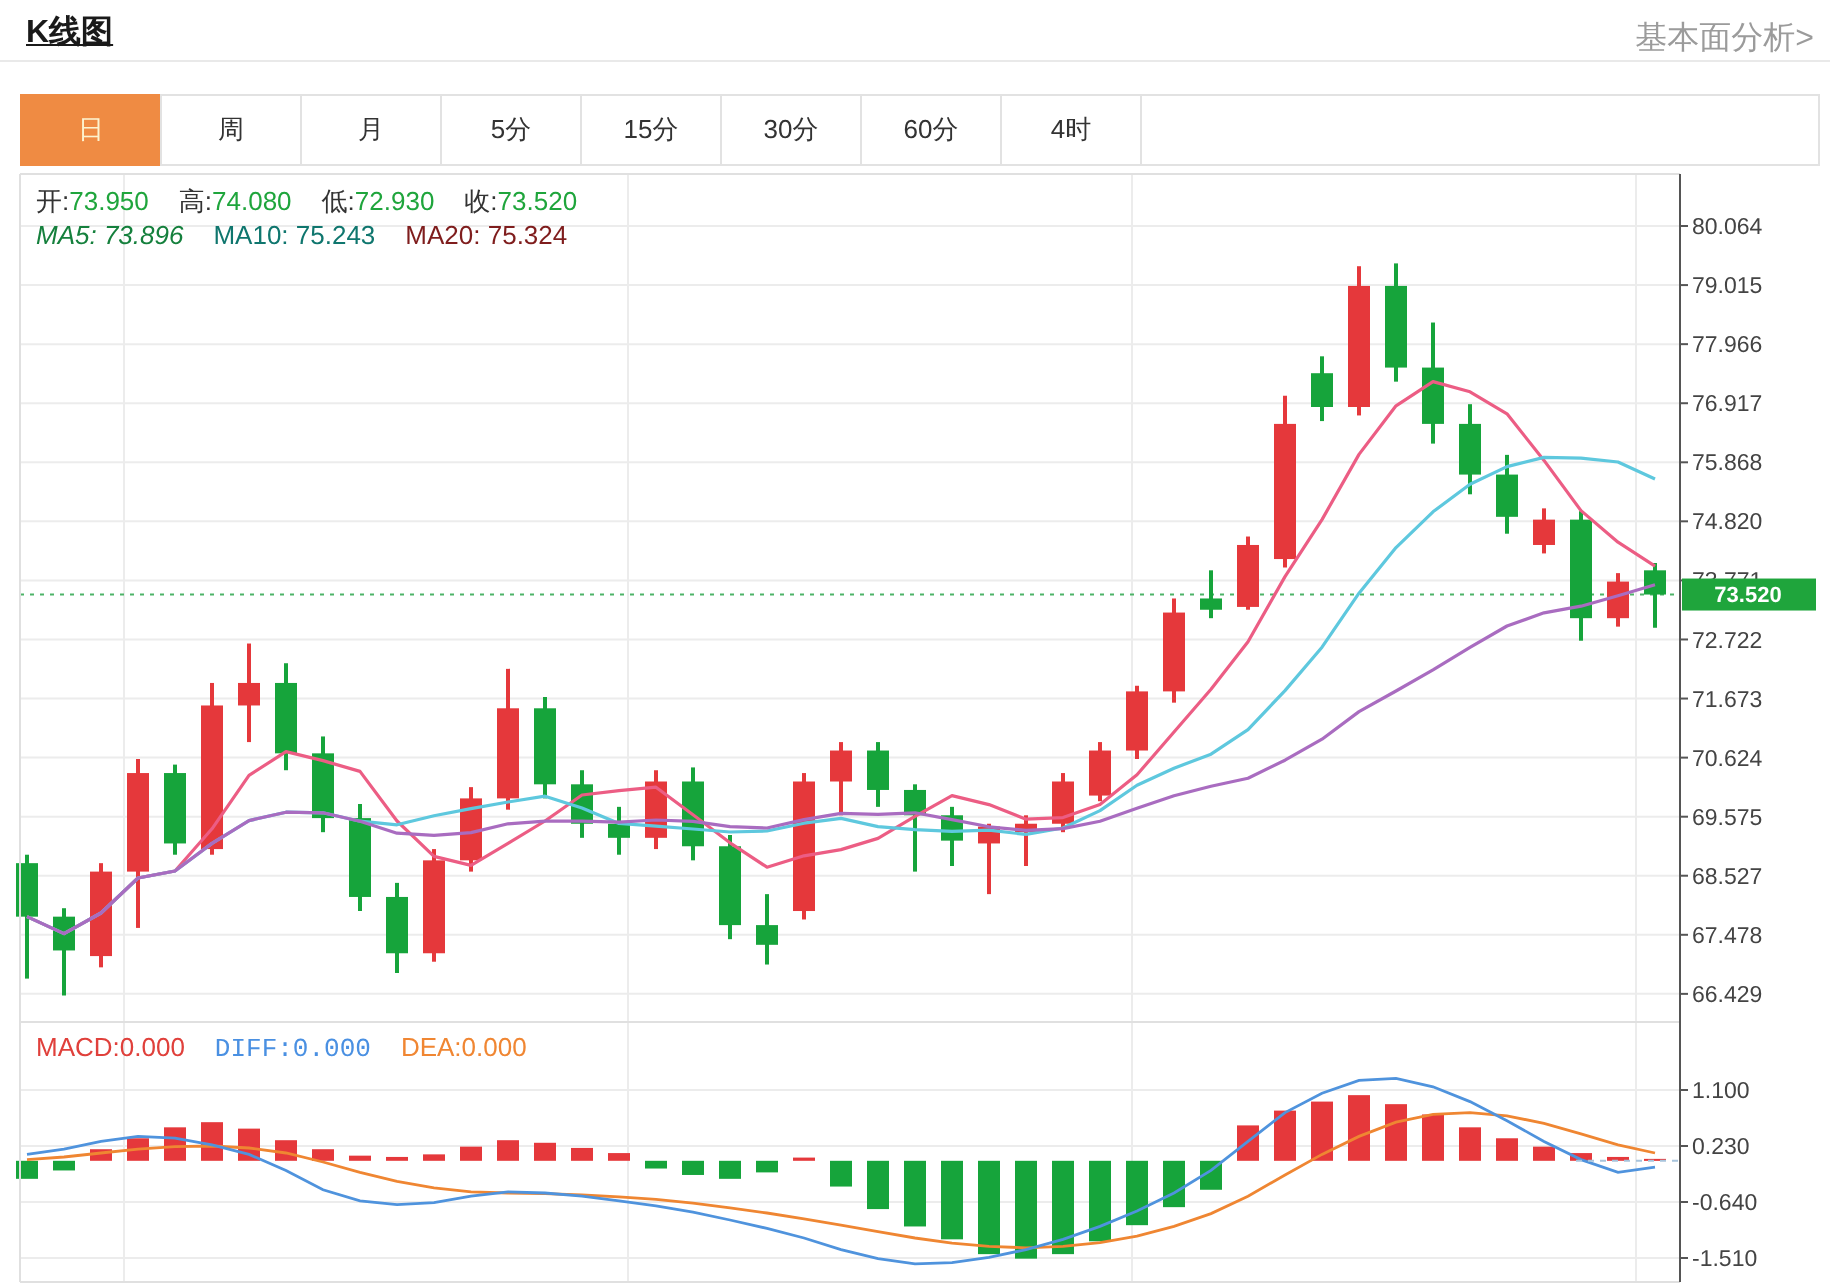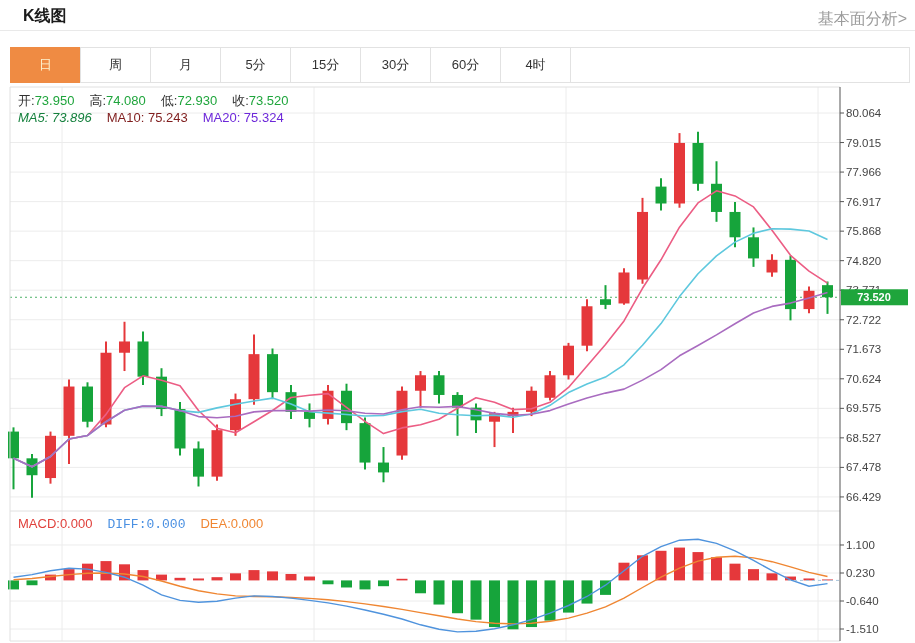--- a/index.html
+++ b/index.html
@@ -1,20 +1,20 @@
 <!DOCTYPE html>
 <html><head>
 <meta charset="utf-8">
 <style>
   html,body{margin:0;padding:0;}
   body{
     width:915px;height:643px;position:relative;background:#fff;overflow:hidden;
     font-family:"Liberation Sans","DejaVu Sans",sans-serif;
   }
-  .hdr-title{position:absolute;left:23px;top:6px;font-size:16px;font-weight:bold;color:#1a1a1a;}
+  .hdr-title{position:absolute;left:13px;top:6px;font-size:16px;font-weight:bold;color:#1a1a1a;text-decoration:underline;}
   .hdr-link{position:absolute;right:8px;top:9px;font-size:16px;color:#9b9b9b;cursor:pointer;}
   .hdr-divider{position:absolute;left:0;top:30px;width:915px;height:1px;background:#e9e9e9;}
   .tabbar{position:absolute;left:10px;top:47px;height:36px;display:flex;}
   .tab{
     width:69px;height:34px;border:1px solid #e2e2e2;margin-left:-1px;
     display:flex;align-items:center;justify-content:center;
     font-size:13px;color:#333;background:#fff;cursor:pointer;box-sizing:content-box;
   }
   .tab:first-child{margin-left:0;}
   .tab.active{background:#ef8b43;border-color:#ef8b43;color:#fdf3cf;}
@@ -43,21 +43,21 @@
     <div class="tab">月</div>
     <div class="tab">5分</div>
     <div class="tab">15分</div>
     <div class="tab">30分</div>
     <div class="tab">60分</div>
     <div class="tab">4时</div>
     <div class="tab-filler"></div>
   </div>
 
 <div class="overlay-row" id="ohlc-row"><span class="info-item"><span class="lbl">开:</span><span class="val" style="color: rgb(31, 165, 60);">73.950</span></span><span class="info-item"><span class="lbl">高:</span><span class="val" style="color: rgb(31, 165, 60);">74.080</span></span><span class="info-item"><span class="lbl">低:</span><span class="val" style="color: rgb(31, 165, 60);">72.930</span></span><span class="info-item"><span class="lbl">收:</span><span class="val" style="color: rgb(31, 165, 60);">73.520</span></span></div>
-<div class="overlay-row" id="ma-row"><span class="info-item" style="color: #15803d; font-style: italic;">MA5: 73.896</span><span class="info-item" style="color: #7f1d1d;">MA10: 75.243</span><span class="info-item" style="color: #6d28d9;">MA20: 75.324</span></div>
+<div class="overlay-row" id="ma-row"><span class="info-item" style="color: #15803d; font-style: italic;">MA5: 73.896</span><span class="info-item" style="color: #0f766e;">MA10: 75.243</span><span class="info-item" style="color: #7f1d1d;">MA20: 75.324</span></div>
 <div class="overlay-row" id="macd-row"><span class="info-item" style="color: rgb(224, 64, 59);">MACD:0.000</span><span class="info-item" style="color: rgb(74, 144, 226); font-family: Liberation Mono, monospace;">DIFF:0.000</span><span class="info-item" style="color: rgb(240, 134, 50);">DEA:0.000</span></div>
 
 <svg id="chart-svg" width="915" height="557">
     <g>
       <line x1="10" y1="27" x2="840" y2="27" stroke="#ececec"></line>
       <line x1="10" y1="56.53774199999979" x2="840" y2="56.53774199999979" stroke="#ececec"></line>
       <line x1="10" y1="86.07548399999997" x2="840" y2="86.07548399999997" stroke="#ececec"></line>
       <line x1="10" y1="115.61322599999976" x2="840" y2="115.61322599999976" stroke="#ececec"></line>
       <line x1="10" y1="145.15096799999995" x2="840" y2="145.15096799999995" stroke="#ececec"></line>
       <line x1="10" y1="174.660552" x2="840" y2="174.660552" stroke="#ececec"></line>

